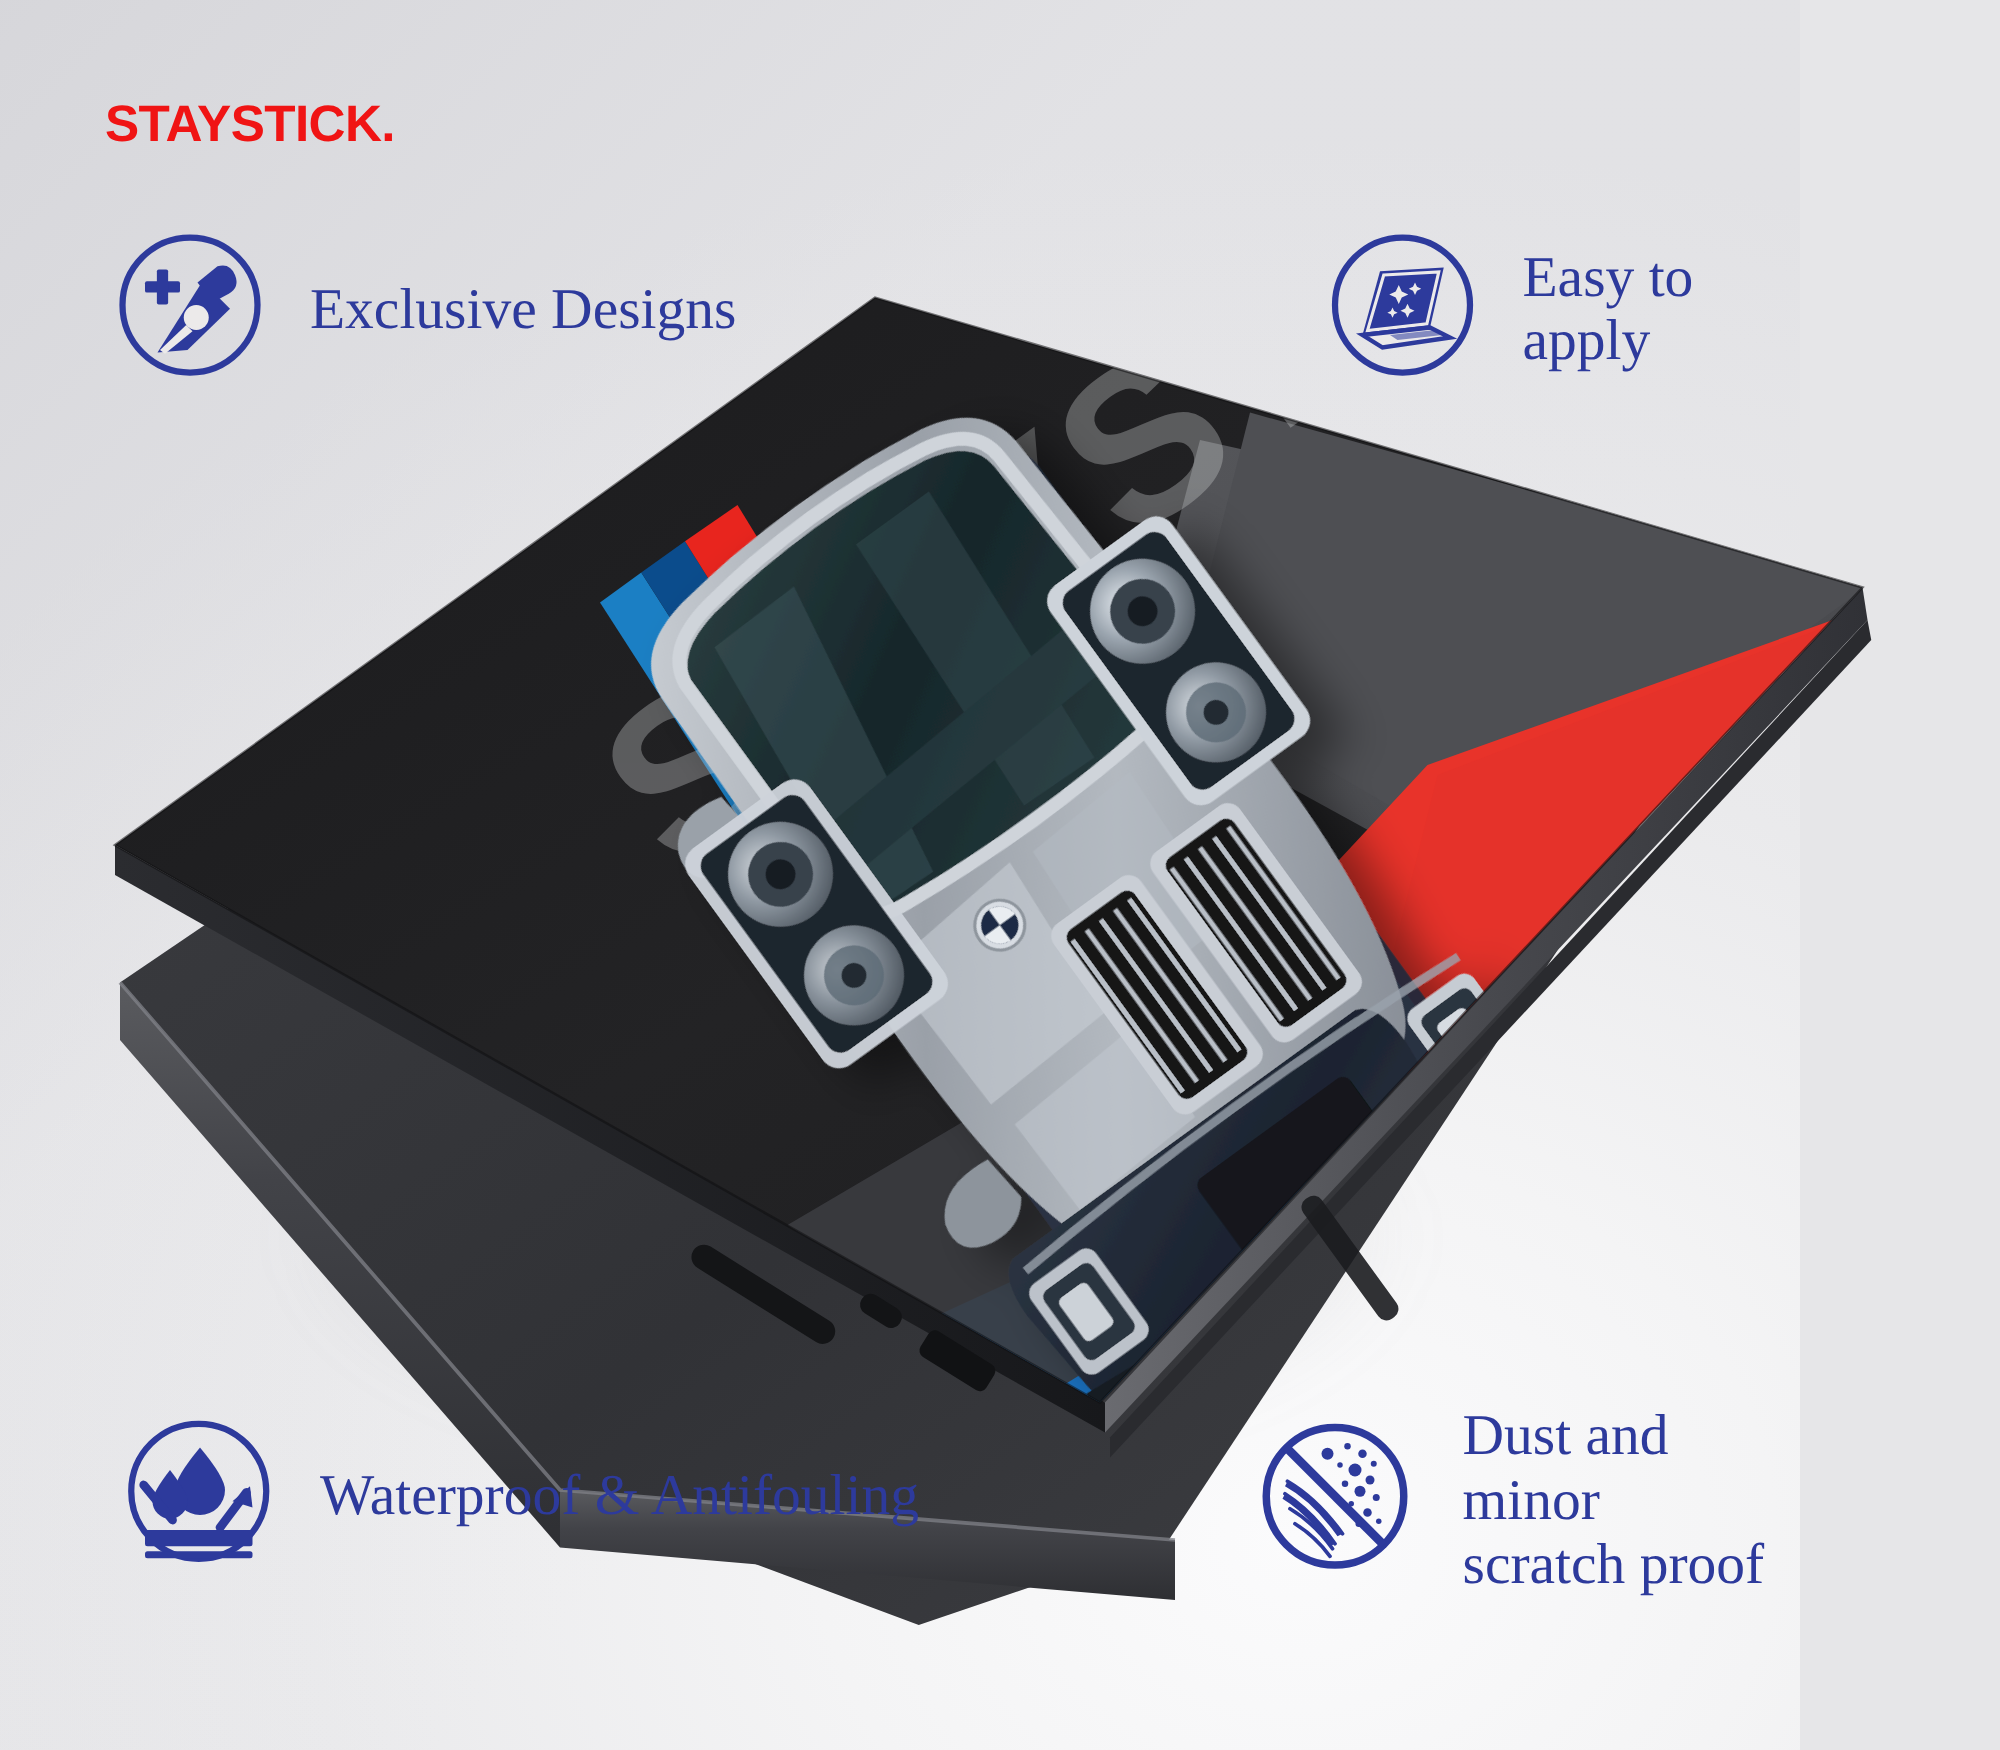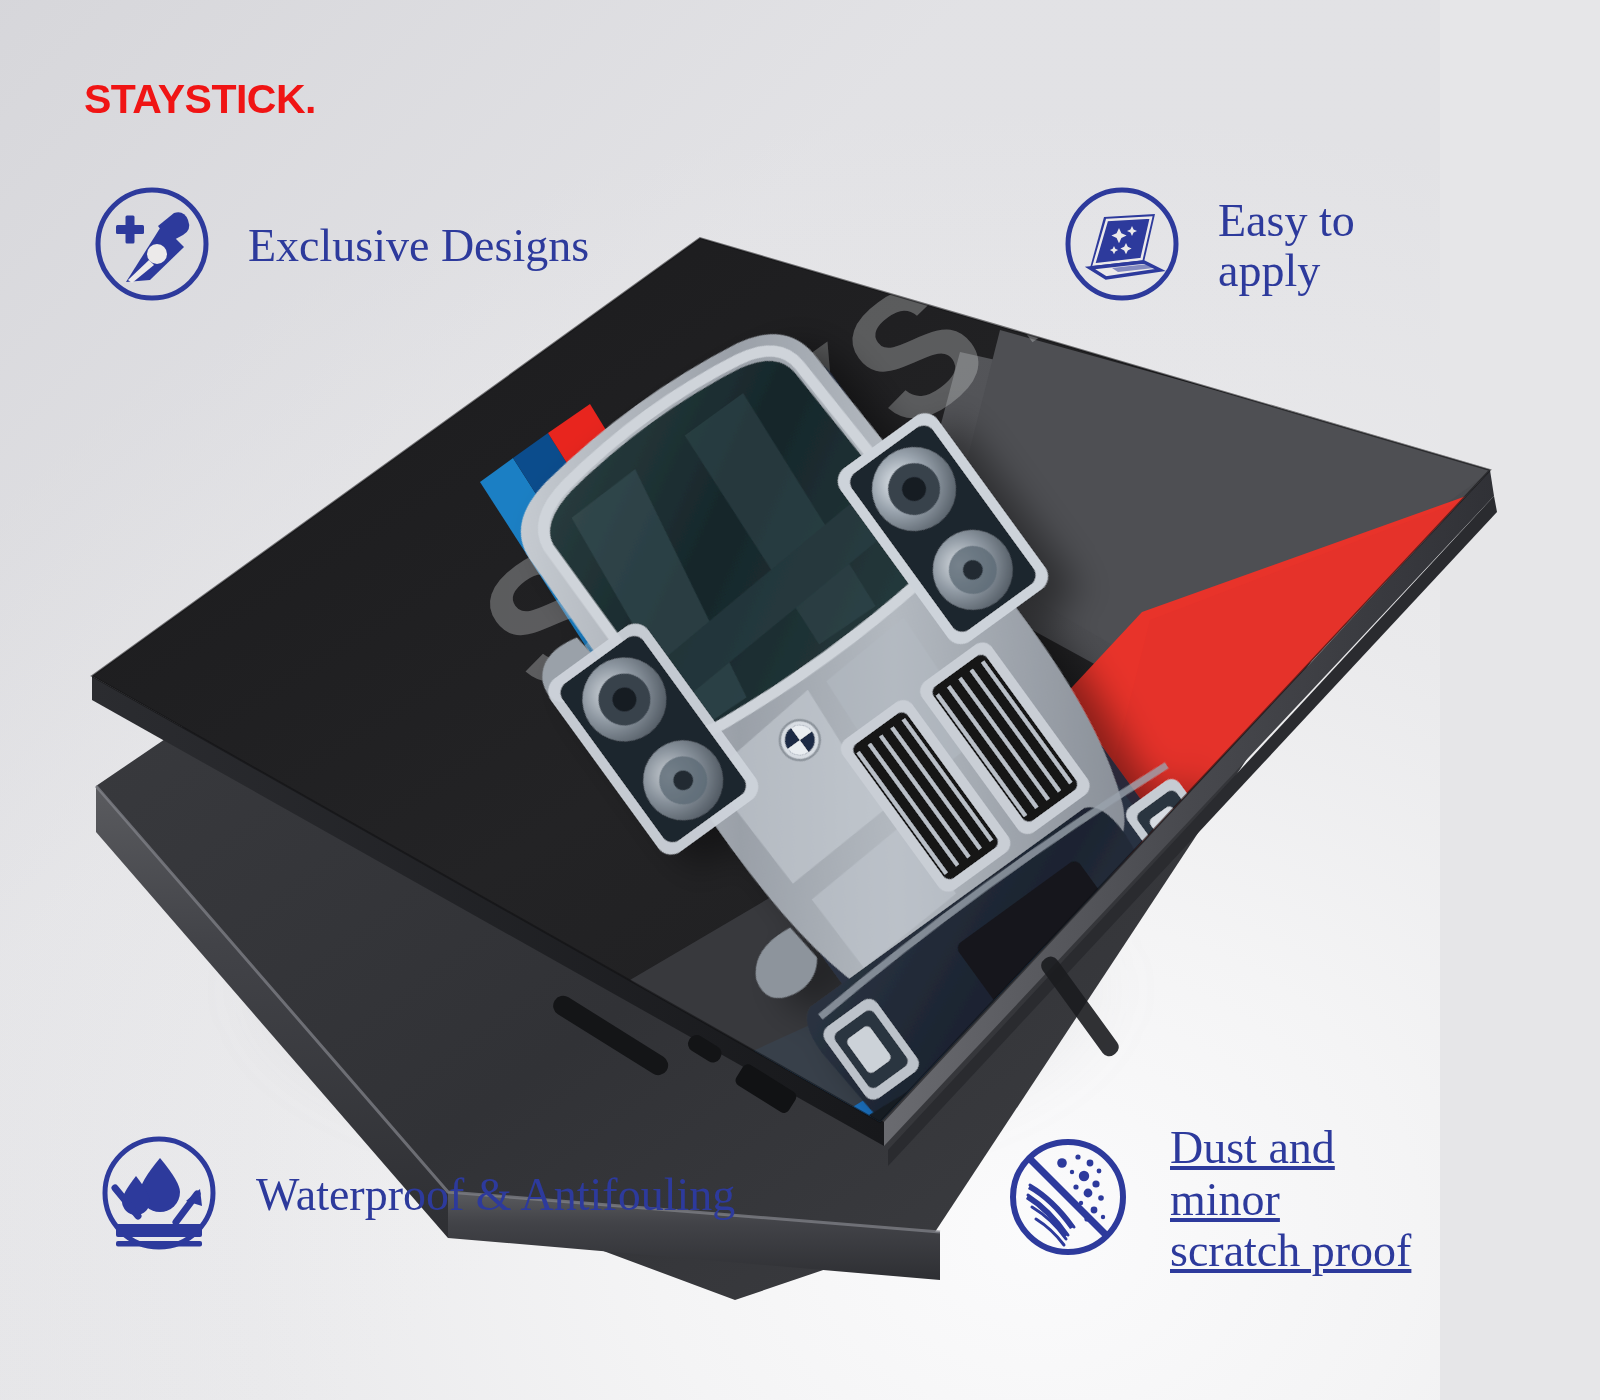--- a/index.html
+++ b/index.html
@@ -36,21 +36,21 @@
   .feature{ position:absolute; display:flex; align-items:center; gap:36px; }
   .feature .ico{ flex:0 0 auto; }
   .feature .txt{
     color:#2d3a9c; font-size:46px; line-height:1.08;
     font-family:"Liberation Serif", serif; white-space:pre-line;
   }
   #feat-exclusive{ left:92px;  top:184px; }
   #feat-easy     { left:1062px; top:184px;justify-content:space-between; }
   #feat-water    { left:98px;  top:1132px; }
   #feat-dust     { left:1002px; top:1122px; }
-  #feat-dust .txt{ line-height:1.12;text-decoration:underline; }
+  #feat-dust .txt{ line-height:1.12; }
 
   
   #laptop{ position:absolute; left:0; top:0; width:1600px; height:1400px; }
 
   
   .ground-shadow{
     position:absolute; left:150px; top:760px; width:1180px; height:460px;
     background:radial-gradient(ellipse 50% 50% at 45% 50%, rgba(110,112,120,.40) 0%, rgba(140,142,150,.22) 45%, rgba(160,160,168,0) 76%);
     filter:blur(26px);
   }

